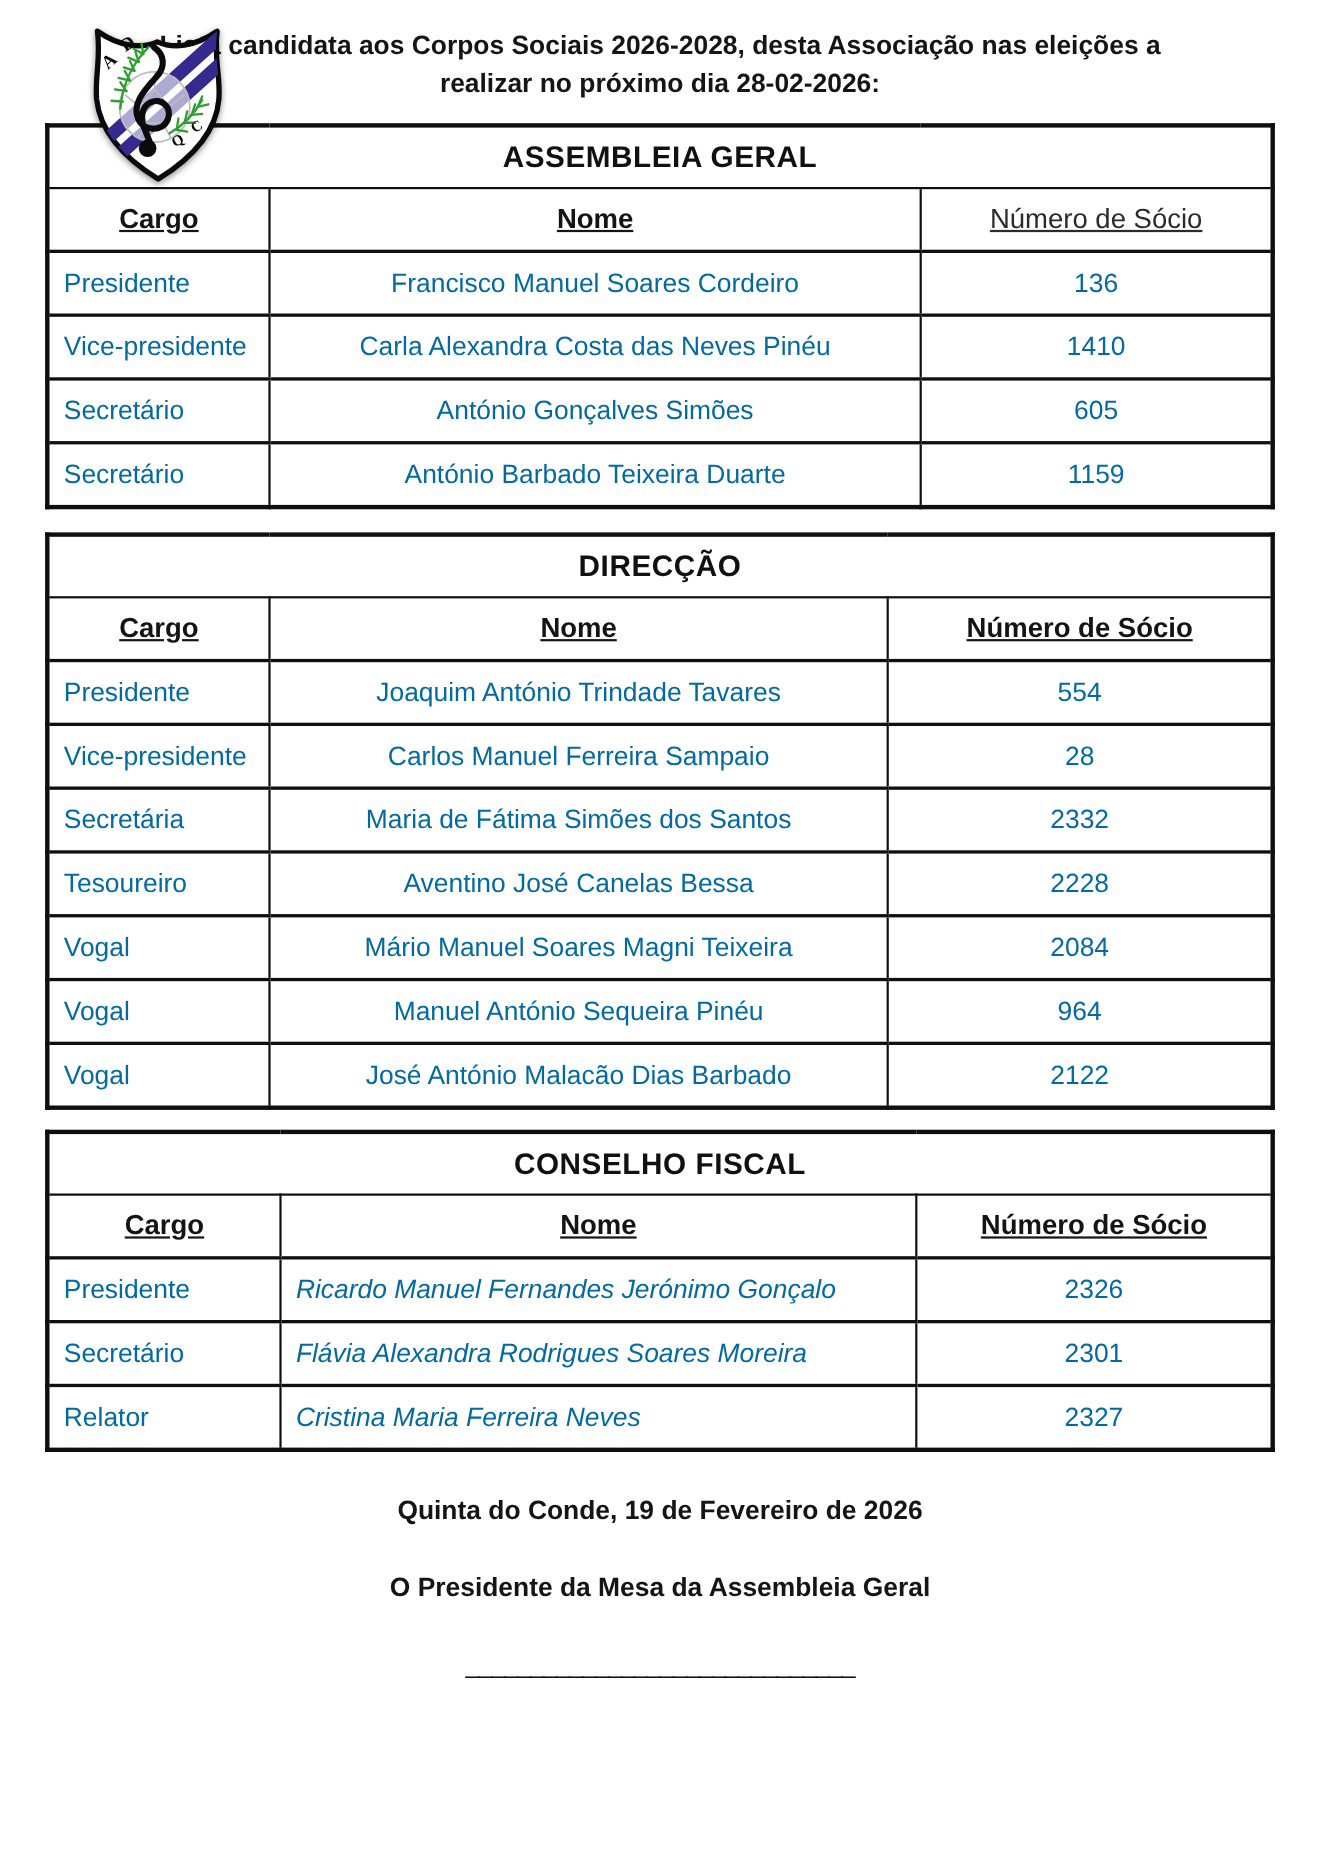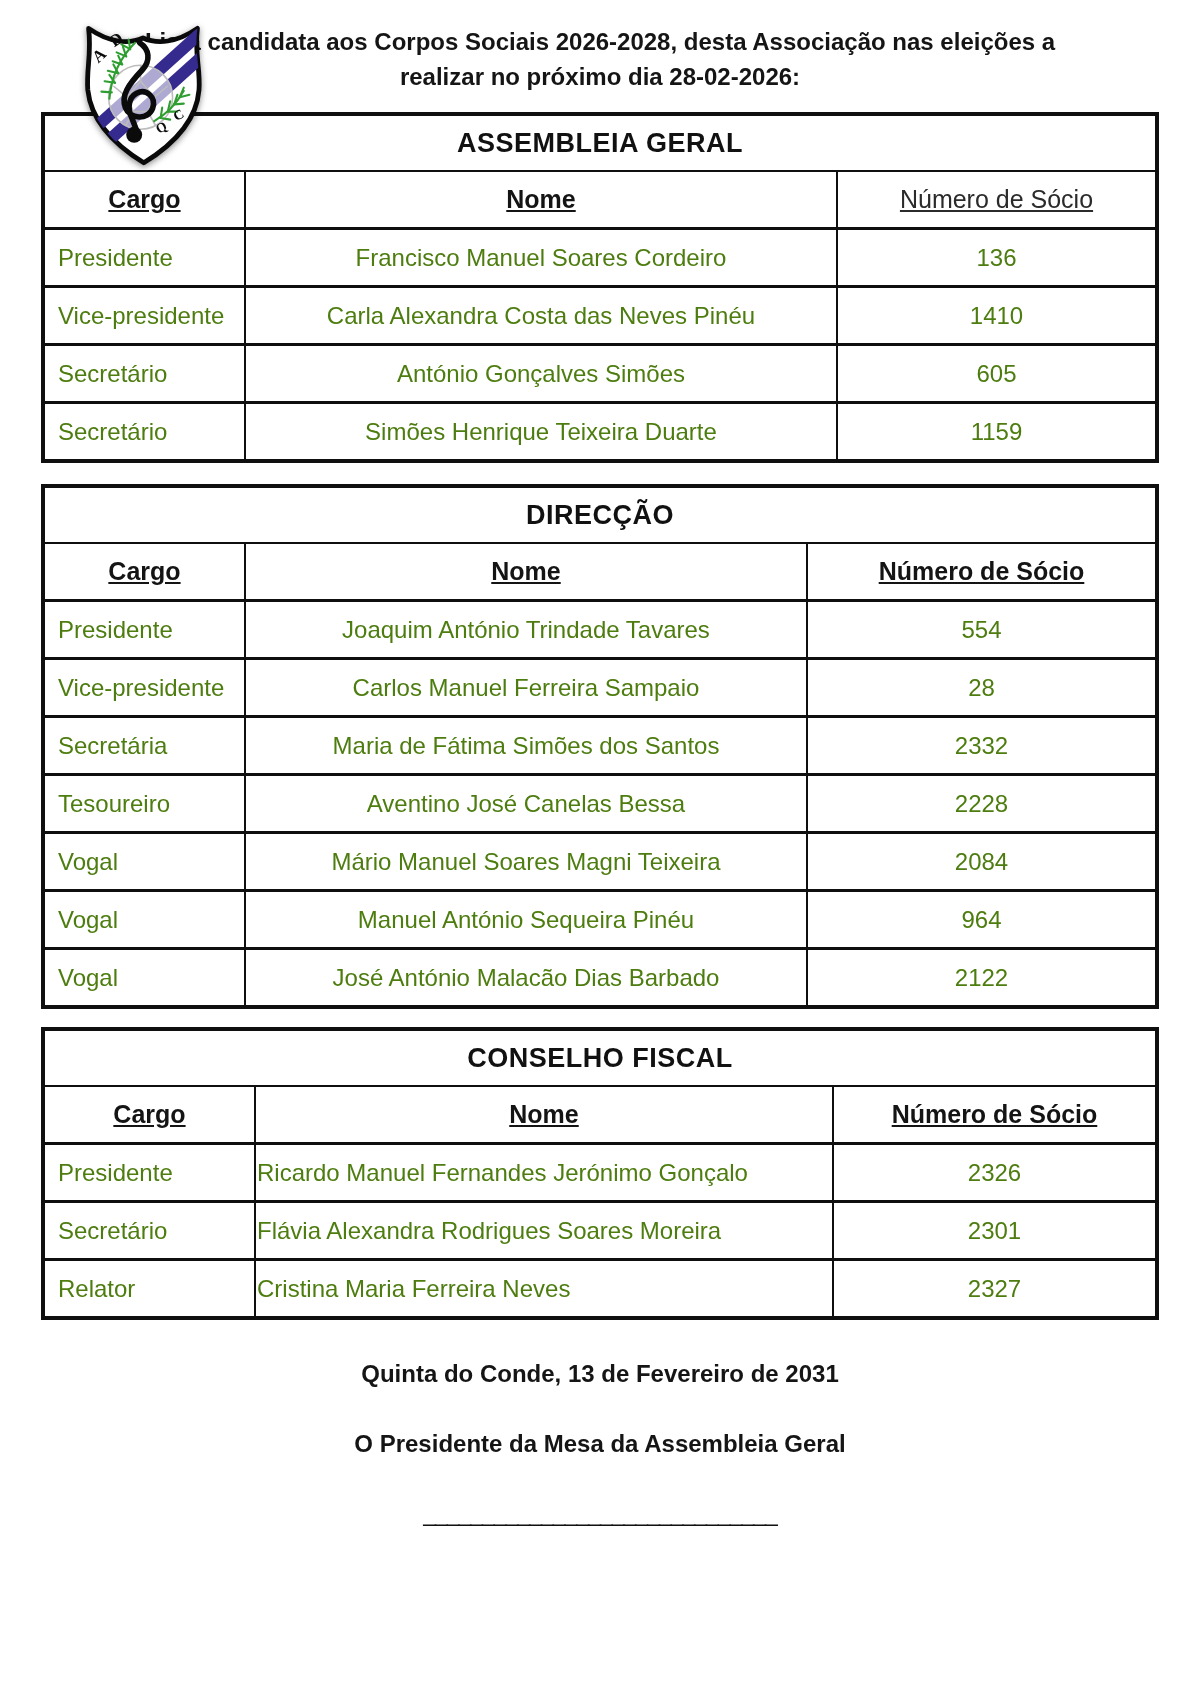--- a/index.html
+++ b/index.html
@@ -42,25 +42,25 @@
   .tbl-title{
     border:5px solid #0f0f0f;height:52px;
     font-size:27px;font-weight:bold;text-align:center;letter-spacing:.5px;color:#111;
   }
   .head-row th{
     height:53px;font-size:25px;font-weight:bold;text-align:center;
     border-bottom-width:3px;color:#141414;text-decoration:underline;
   }
   .numero-head-regular th.col-numero{font-weight:normal;color:#2b2b2b;}
   .doc-table td{
-    height:55px;font-size:24px;color:#4d7c0f;
+    height:55px;font-size:24px;color:#0369a1;
     text-align:center;padding:0 10px;border-top-width:3px;
   }
   td.cell-cargo{text-align:left;padding-left:13px;}
-  .names-left td.cell-nome{text-align:left;padding-left:1px;}
+  .names-left td.cell-nome{text-align:left;padding-left:13px;font-style:italic;}
   .doc-table col.c1{width:202px;}
   .doc-table col.c2{width:592px;}
   .doc-table col.c3{width:320px;}
   .doc-table.t1 col.c2{width:562px;}
   .doc-table.t1 col.c3{width:350px;}
   .doc-table.t2 col.c1{width:212px;}
   .doc-table.t2 col.c2{width:578px;}
   .doc-table.t2 col.c3{width:324px;}
 
   
@@ -158,21 +158,21 @@
             <td class="cell-nome">Carla Alexandra Costa das Neves Pinéu</td>
             <td class="cell-numero">1410</td>
           </tr>
           <tr>
             <td class="cell-cargo">Secretário</td>
             <td class="cell-nome">António Gonçalves Simões</td>
             <td class="cell-numero">605</td>
           </tr>
           <tr>
             <td class="cell-cargo">Secretário</td>
-            <td class="cell-nome">Simões Henrique Teixeira Duarte</td>
+            <td class="cell-nome">António Barbado Teixeira Duarte</td>
             <td class="cell-numero">1159</td>
           </tr>
         </tbody>
     </table>
 
     <table class="doc-table t1">
       <colgroup>
           <col class="c1">
           <col class="c2">
           <col class="c3">
@@ -256,19 +256,19 @@
           <tr>
             <td class="cell-cargo">Relator</td>
             <td class="cell-nome">Cristina Maria Ferreira Neves</td>
             <td class="cell-numero">2327</td>
           </tr>
         </tbody>
     </table>
   </section>
 
   <footer class="footer">
-    <p class="date-line">Quinta do Conde, 13 de Fevereiro de 2031</p>
+    <p class="date-line">Quinta do Conde, 19 de Fevereiro de 2026</p>
     <p class="sign-title">O Presidente da Mesa da Assembleia Geral</p>
     <p class="sign-line">______________________________</p>
 
   </footer>
 
 </div>
 
 </body></html>

